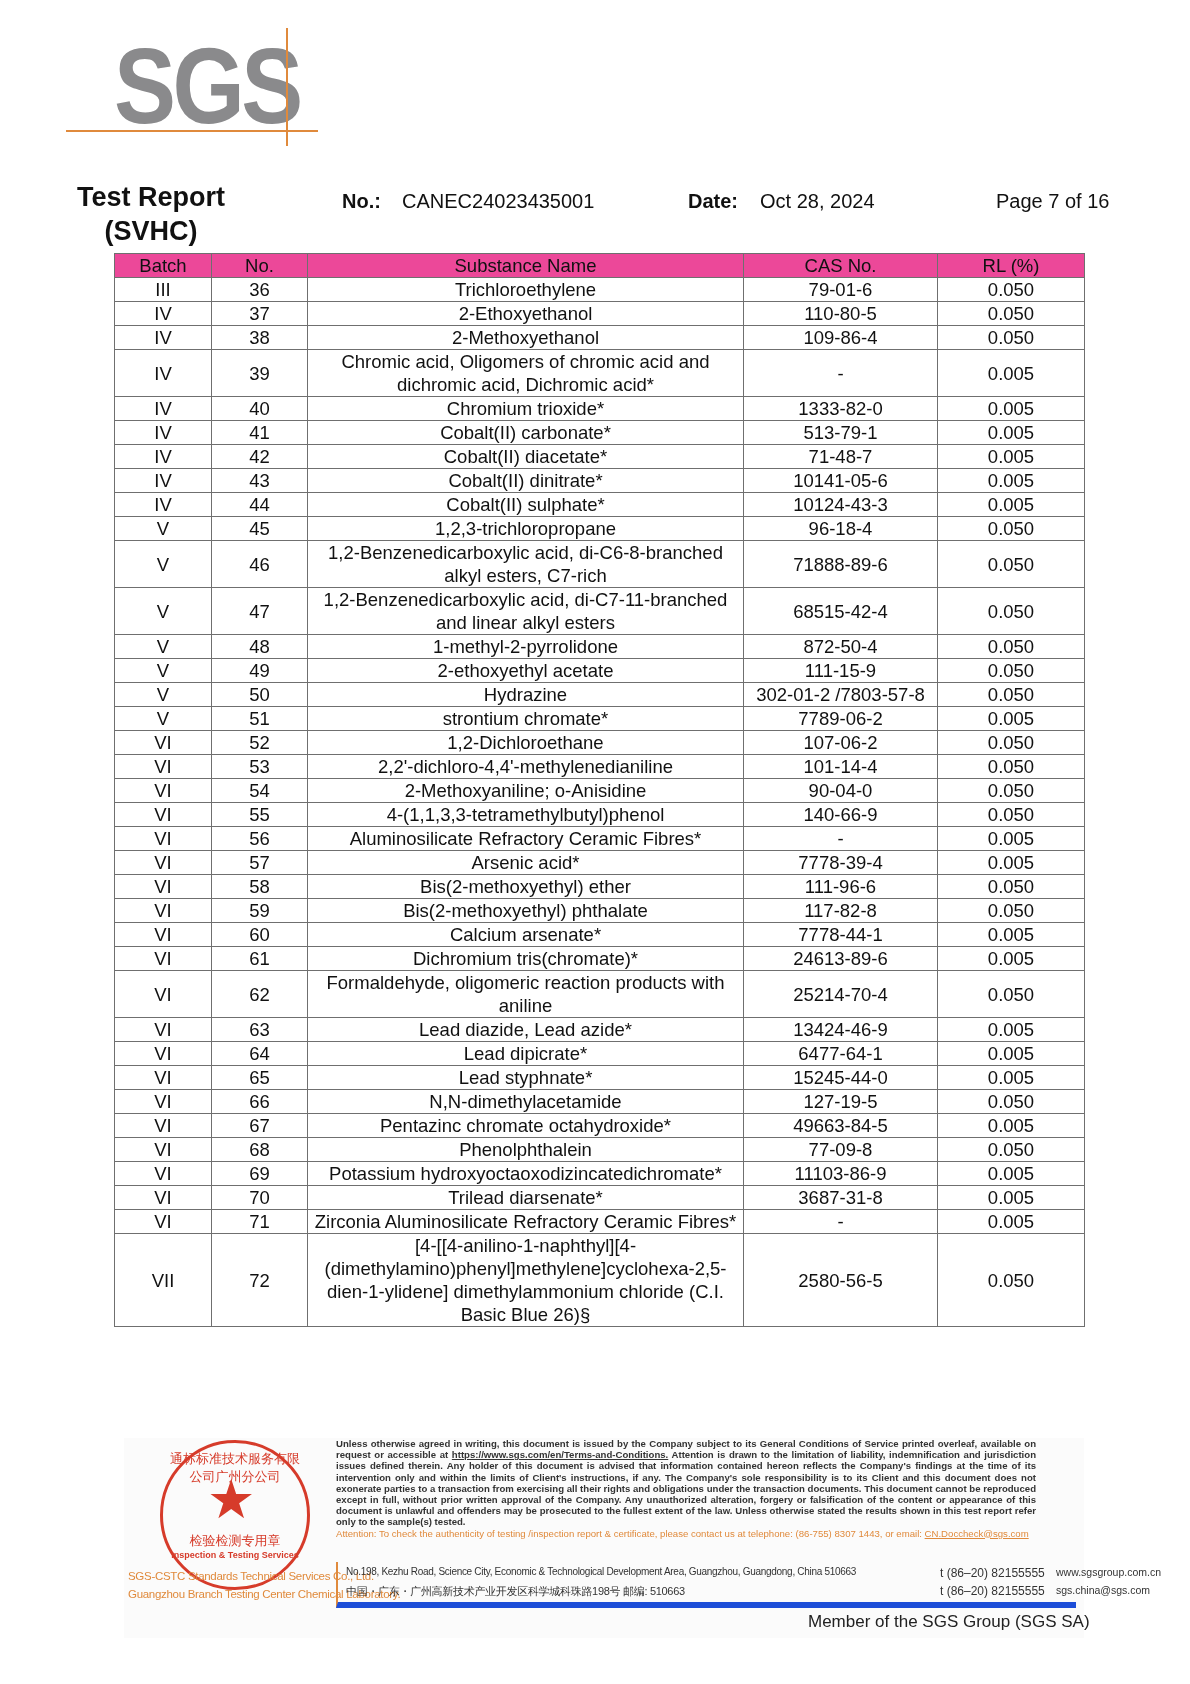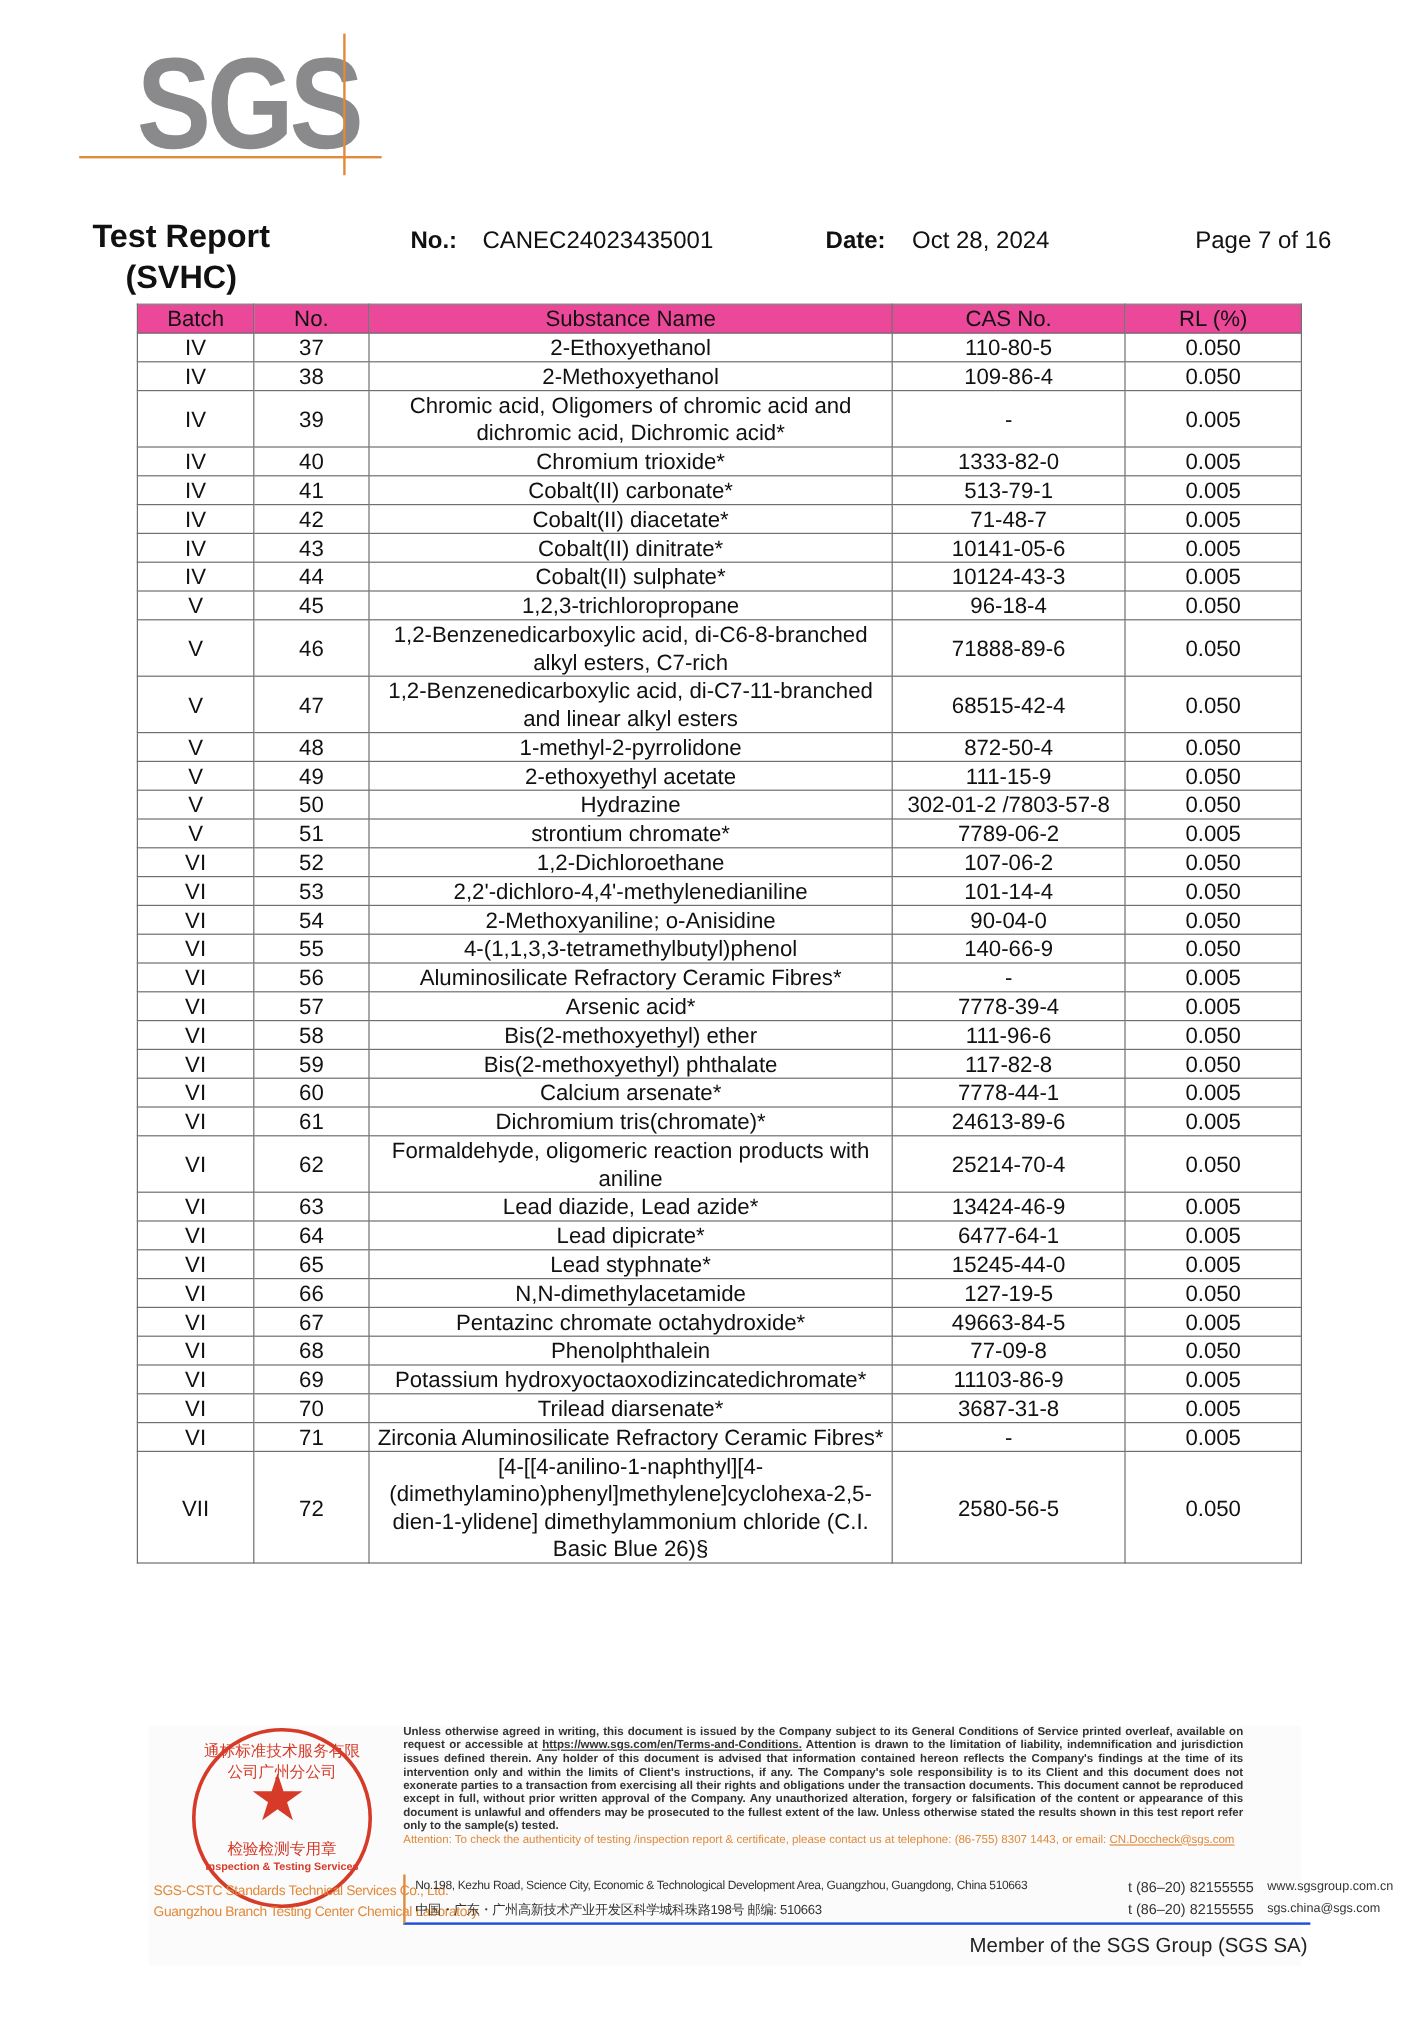--- a/index.html
+++ b/index.html
@@ -83,21 +83,21 @@
       position: absolute; left: 212px; top: 0; width: 700px;
       font-size: 9.6px; line-height: 11.2px; font-weight: bold; color: #333;
       text-align: justify;
     }
     .disclaimer .link { text-decoration: underline; }
     .attention { color: #e08a3c; font-weight: normal; }
     .attention .email { text-decoration: underline; }
 
     .addr-bar {
       position: absolute; left: 212px; top: 124px; width: 738px; height: 40px;
-      border-left: 2px solid #e08a3c; border-bottom: 2px solid #1d4ed8; padding-left: 16px;
+      border-left: 2px solid #e08a3c; border-bottom: 6px solid #1d4ed8;
     }
     .addr-line { position: absolute; left: 8px; font-size: 10px; color: #333; white-space: nowrap; letter-spacing: -0.3px; }
     .addr-line.l1 { top: 4px; }
     .addr-line.l2 { top: 22px; font-size: 11px; }
     .tel { position: absolute; left: 602px; font-size: 12px; color: #333; white-space: nowrap; }
     .tel.l1 { top: 4px; }
     .tel.l2 { top: 22px; }
     .web { position: absolute; left: 718px; font-size: 10.5px; color: #333; white-space: nowrap; }
     .web.l1 { top: 4px; }
     .web.l2 { top: 22px; }
@@ -139,20 +139,27 @@
     <tr>
       <th>Batch</th>
       <th>No.</th>
       <th>Substance Name</th>
       <th>CAS No.</th>
       <th>RL (%)</th>
     </tr>
   </thead>
   <tbody id="tbody">
       <tr>
+        <td>III</td>
+        <td>36</td>
+        <td>Trichloroethylene</td>
+        <td>79-01-6</td>
+        <td>0.050</td>
+      </tr>
+      <tr>
         <td>IV</td>
         <td>37</td>
         <td>2-Ethoxyethanol</td>
         <td>110-80-5</td>
         <td>0.050</td>
       </tr>
       <tr>
         <td>IV</td>
         <td>38</td>
         <td>2-Methoxyethanol</td>

